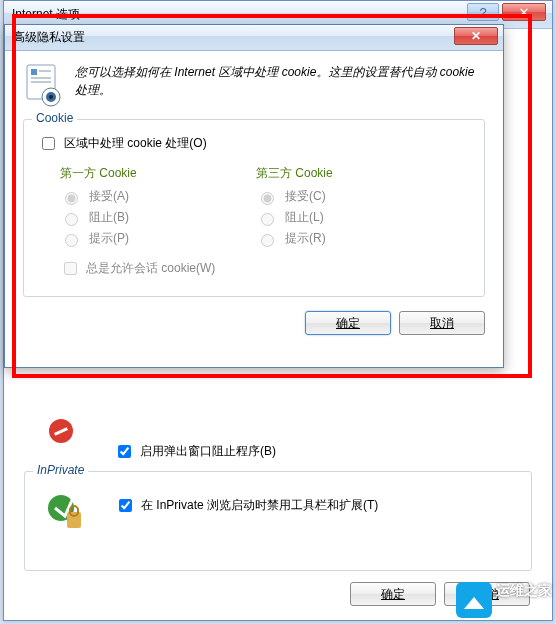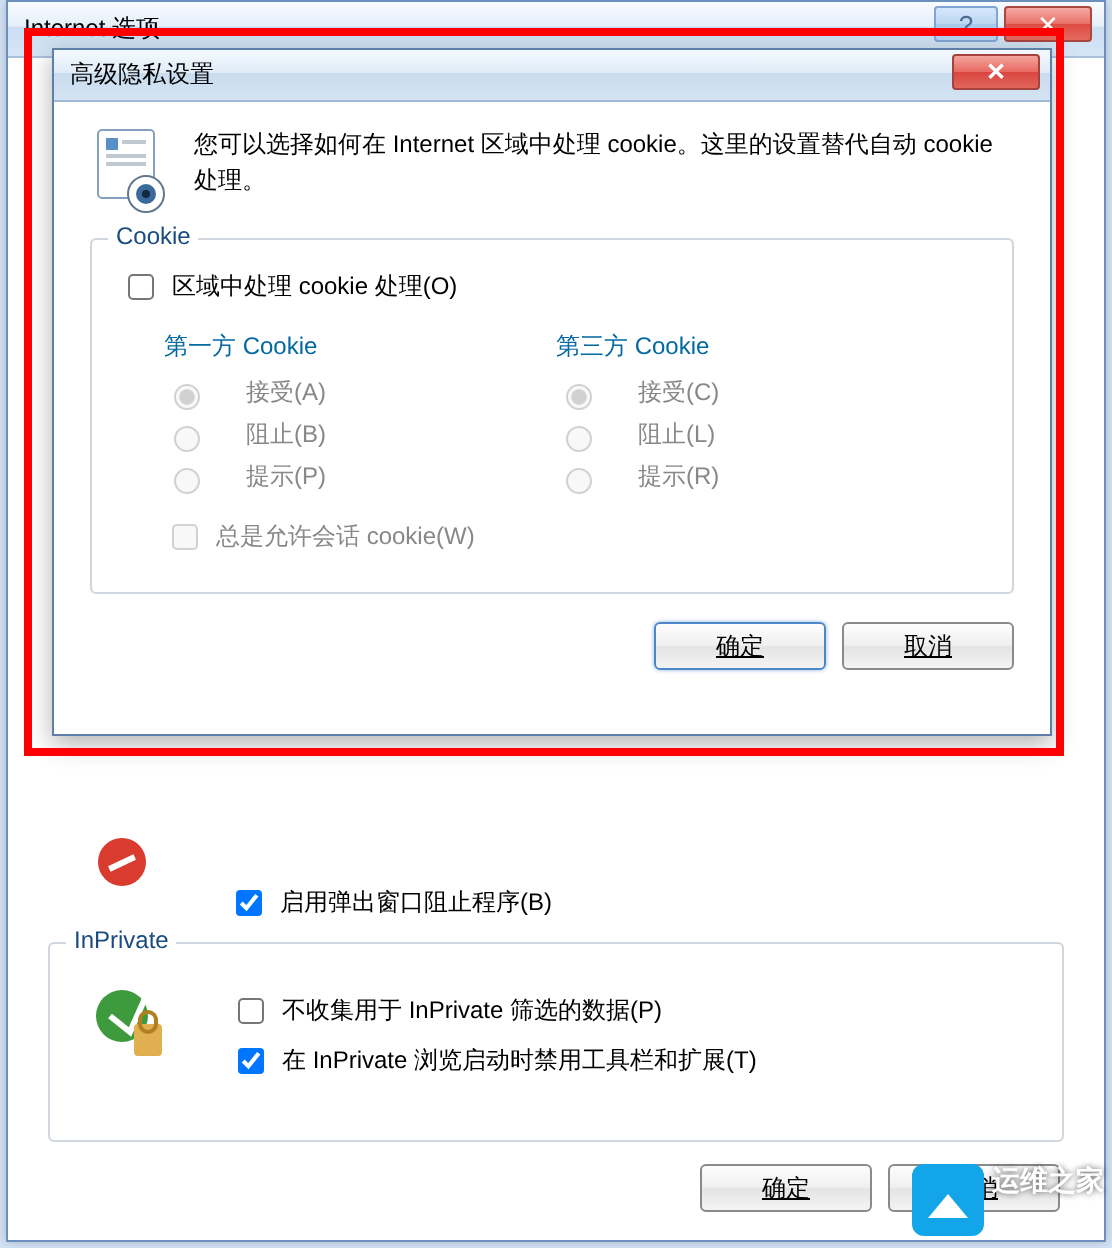--- a/index.html
+++ b/index.html
@@ -35,21 +35,21 @@
 .parent-body { position: absolute; left:0; right:0; top: 28px; bottom: 0; padding: 10px 14px 12px 14px; background: #fff; }
 
 
 .red-frame {
   position: absolute; left: 12px; top: 14px; width: 520px; height: 364px;
   border: 4px solid #ff0000; pointer-events: none; z-index: 500;
 }
 
 
 .modal {
-  position: absolute; left: 26px; top: 24px; width: 500px; height: 344px;
+  position: absolute; left: 4px; top: 24px; width: 500px; height: 344px;
   background: #fff; border: 1px solid #5d7fa8;
   box-shadow: 0 4px 12px rgba(0,0,0,0.3); z-index: 400;
 }
 .modal-titlebar {
   height: 26px;
   background: linear-gradient(180deg, #f5f9ff 0%, #e0ecf8 45%, #c9dcef 46%, #d3e3f3 100%);
   border-bottom: 1px solid #a0b9d4;
   display: flex; align-items: center; padding-left: 8px; font-size: 12px;
   position: relative;
 }
@@ -57,39 +57,39 @@
   position: absolute; right: 5px; top: 2px;
   width: 44px; height: 18px; border-radius: 2px;
   background: linear-gradient(180deg, #f3a49d 0%, #e76962 50%, #d9463f 51%, #e0665c 100%);
   border: 1px solid #a6423c; color:#fff;
   display: flex; align-items: center; justify-content: center; font-size: 12px; font-weight: bold;
 }
 .modal-body { padding: 12px 18px 10px 18px; font-size: 12px; color: #000; }
 
 .desc-row { display: flex; gap: 12px; margin-bottom: 12px; }
 .privacy-icon { width: 40px; height: 44px; flex-shrink: 0; }
-.desc-text { line-height: 1.5; font-size: 12px; }
+.desc-text { line-height: 1.5; font-size: 12px; font-style: italic; }
 
 .groupbox {
   border: 1px solid #cfd6de; border-radius: 3px;
   margin-top: 4px; padding: 10px 32px 14px 14px; position: relative;
 }
 .groupbox-title {
   position: absolute; top: -9px; left: 8px; background: #fff; padding: 0 4px;
   font-size: 12px; color: #1a4b7e;
 }
 
 .chk { display: flex; align-items: center; gap: 6px; font-size: 12px; margin: 4px 0; }
 .chk input { width: 13px; height: 13px; }
 .indent { margin-left: 22px; }
 
 .cookie-cols { display: flex; margin-top: 12px; margin-left: 22px; }
 .cookie-col { flex: 1; }
-.col-title { font-size: 12px; color: #0369a1; margin-bottom: 6px; }
-.radio-row { display:flex; align-items:center; gap: 20px; font-size:12px; color:#888; margin:4px 0;}
+.col-title { font-size: 12px; color: #4d7c0f; margin-bottom: 6px; }
+.radio-row { display:flex; align-items:center; gap: 8px; font-size:12px; color:#888; margin:4px 0;}
 .radio-row input { width:13px; height:13px; }
 .disabled-chk { color: #888; }
 
 .modal-buttons { display:flex; justify-content:flex-end; gap:8px; margin-top:14px; }
 .btn {
   min-width: 86px; height: 24px; font-size: 12px;
   background: linear-gradient(180deg,#fdfdfd 0%,#f0f0f0 48%,#e4e4e4 52%,#f4f4f4 100%);
   border: 1px solid #8a8a8a; border-radius: 3px;
   display:inline-flex; align-items:center; justify-content:center;
   cursor: pointer;
@@ -103,21 +103,21 @@
   width: 24px; height:24px; border-radius:50%; background:#d93b2e;
   display:flex; align-items:center; justify-content:center;
 }
 .block-icon::after { content:""; width:14px; height:3px; background:#fff; transform: rotate(-25deg); }
 .popup-chk { position: absolute; left: 110px; top: 413px; display:flex; align-items:center; gap:6px; font-size:12px; }
 
 .inprivate-box {
   position: absolute; left: 20px; top: 442px; right: 20px; height: 100px;
   border: 1px solid #cfd6de; border-radius:3px;
 }
-.inprivate-title { position:absolute; top:-9px; left:8px; background:#fff; padding:0 4px; font-size:12px; color:#1a4b7e; }
+.inprivate-title { position:absolute; top:-9px; left:8px; background:#fff; padding:0 4px; font-size:12px; color:#1a4b7e;font-style:italic; }
 .inp-icon { position:absolute; left:22px; top:20px; width:40px; height:40px; }
 .inp-opts { position:absolute; left: 90px; top: 18px; right: 10px; }
 .inp-opts .chk { margin: 6px 0; }
 
 .parent-buttons { position:absolute; right: 22px; bottom: 14px; display:flex; gap:8px; }
 
 .watermark {
   position: absolute; right: 4px; bottom: 6px;
   display:flex; align-items:flex-start; gap:4px; color:#fff;
   font-size: 14px; font-weight:bold; z-index:900;
@@ -150,24 +150,20 @@
       <div class="inprivate-title">InPrivate</div>
       <div class="inp-icon">
         <svg viewBox="0 0 40 40">
             <circle cx="14" cy="16" r="13" fill="#3d9b3d"></circle>
             <path d="M8 16 L18 24 L26 6" stroke="#fff" stroke-width="3" fill="none"></path>
             <rect x="20" y="20" width="14" height="16" rx="2" fill="#e0b050"></rect>
             <rect x="23" y="14" width="8" height="10" rx="4" fill="none" stroke="#b08020" stroke-width="2"></rect>
           </svg>
       </div>
       <div class="inp-opts">
-        <label class="chk">
-          <input type="checkbox" style="">
-          <span>不收集用于 InPrivate 筛选的数据(P)</span>
-        </label>
         <label class="chk">
           <input type="checkbox" checked="" style="">
           <span>在 InPrivate 浏览启动时禁用工具栏和扩展(T)</span>
         </label>
       </div>
     </div>
 
     <div class="parent-buttons">
       <button class="btn">确定</button>
       <button class="btn">取消</button>

